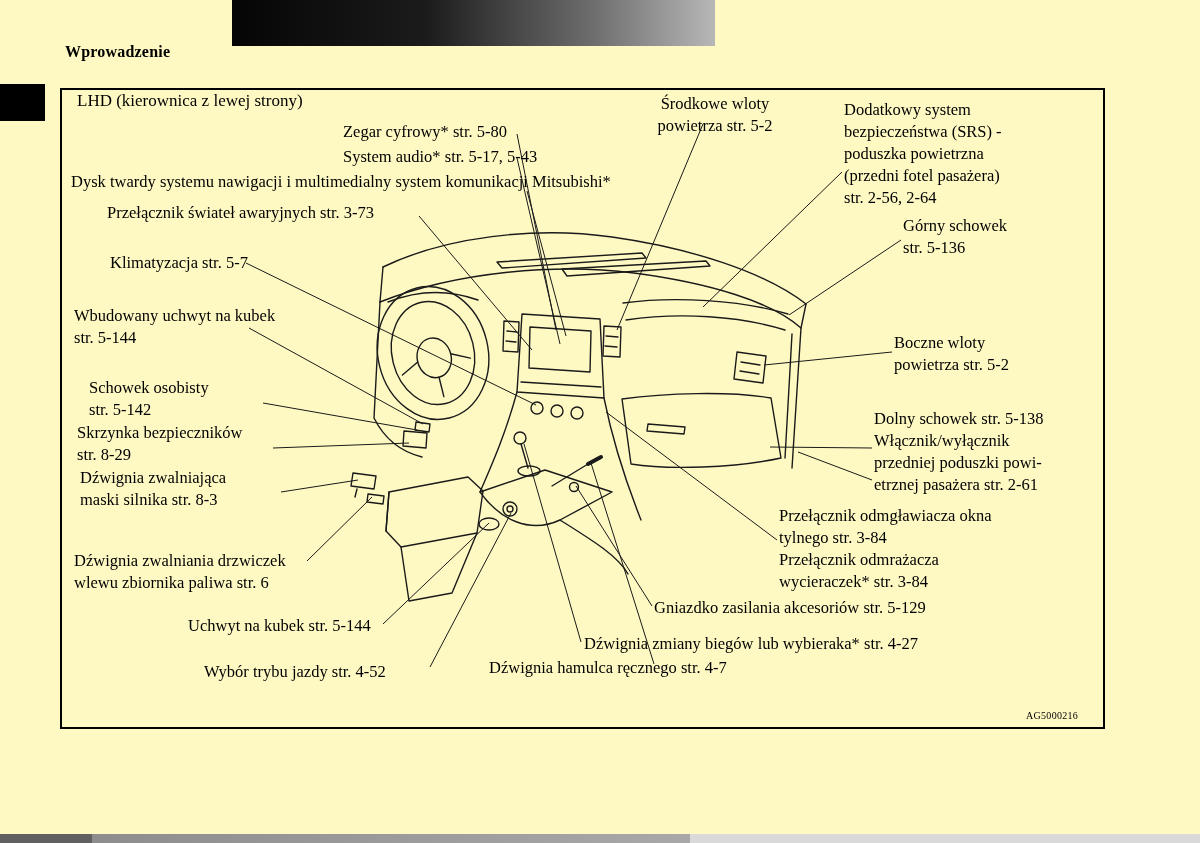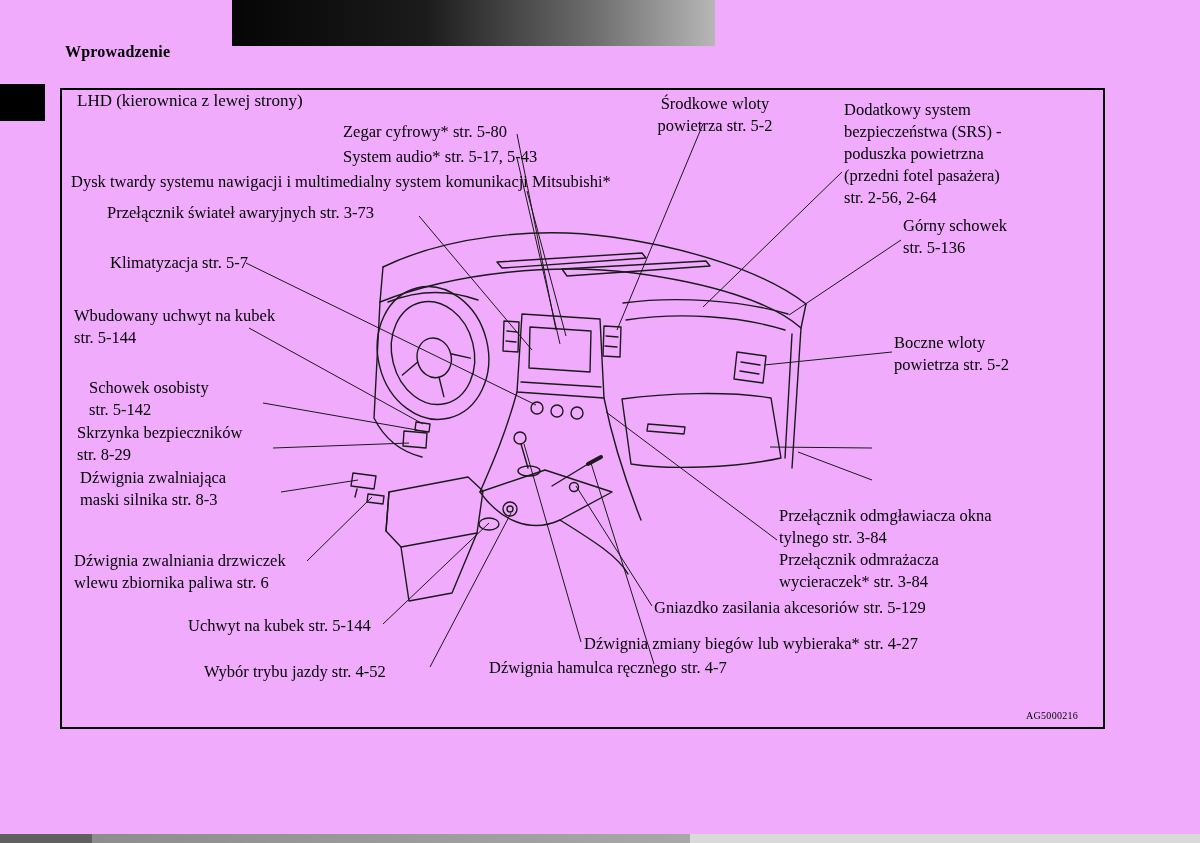--- a/index.html
+++ b/index.html
@@ -1,18 +1,18 @@
 <!DOCTYPE html>
 <html><head>
 <meta charset="utf-8">
 <style>
   * { margin:0; padding:0; box-sizing:border-box; }
   html,body { background:#fff; }
   .page {
-    position:relative; width:1200px; height:843px; background:#f0abfc;
+    position:relative; width:1200px; height:843px; background:#fef9c3;
     font-family:"Liberation Serif","DejaVu Serif",serif; color:#000; overflow:hidden;
   }
   .topbar {
     position:absolute; left:232px; top:0; width:483px; height:46px;
     background:linear-gradient(90deg,#050505 0%,#1b1b1b 40%,#6e6e6e 75%,#b7b7b7 100%);
   }
   .header-title {
     position:absolute; left:65px; top:43px; font-size:16px; font-weight:bold; letter-spacing:.2px;
   }
   .edge-tab { position:absolute; left:0; top:84px; width:45px; height:37px; background:#000; }
@@ -161,20 +161,24 @@
 wlewu zbiornika paliwa str. 6</div>
   <div class="lbl" style="left:159px; top:615px;margin-left:29px;">Uchwyt na kubek str. 5-144</div>
   <div class="lbl" style="left:204px; top:661px;">Wybór trybu jazdy str. 4-52</div>
   <div class="lbl" style="left:489px; top:657px;">Dźwignia hamulca ręcznego str. 4-7</div>
   <div class="lbl" style="left:584px; top:633px;">Dźwignia zmiany biegów lub wybieraka* str. 4-27</div>
   <div class="lbl" style="left:654px; top:597px;">Gniazdko zasilania akcesoriów str. 5-129</div>
   <div class="lbl" style="left:779px; top:505px;">Przełącznik odmgławiacza okna
 tylnego str. 3-84
 Przełącznik odmrażacza
 wycieraczek* str. 3-84</div>
+  <div class="lbl" style="left:874px; top:408px;">Dolny schowek str. 5-138
+Włącznik/wyłącznik
+przedniej poduszki powi-
+etrznej pasażera str. 2-61</div>
   <div class="lbl" style="left:894px; top:332px;">Boczne wloty
 powietrza str. 5-2</div>
   <div class="lbl" style="left:903px; top:215px;">Górny schowek
 str. 5-136</div>
   <div class="lbl" style="left:844px; top:99px;">Dodatkowy system
 bezpieczeństwa (SRS) -
 poduszka powietrzna
 (przedni fotel pasażera)
 str. 2-56, 2-64</div>
   <div class="lbl" style="left:640px; top:93px; width:150px; text-align:center;">Środkowe wloty

